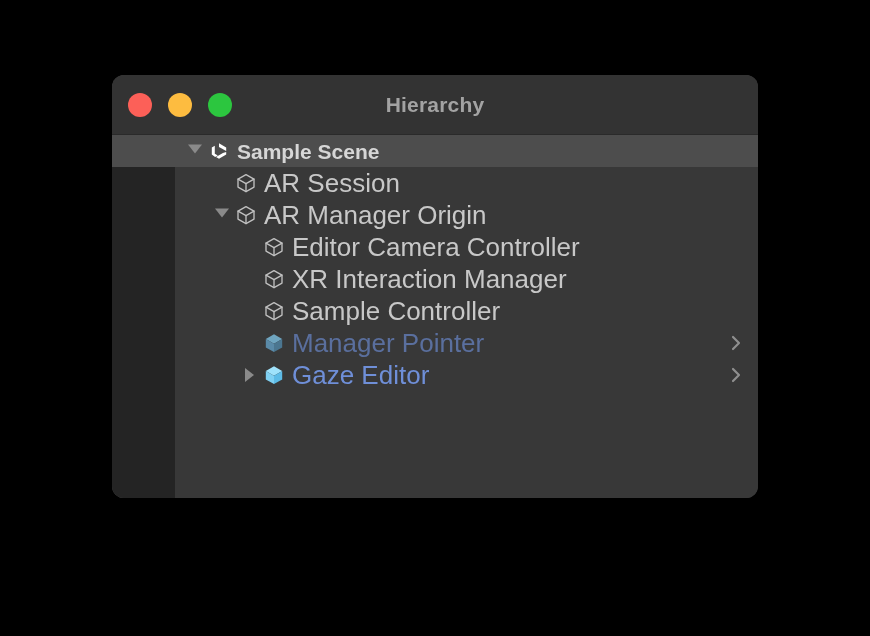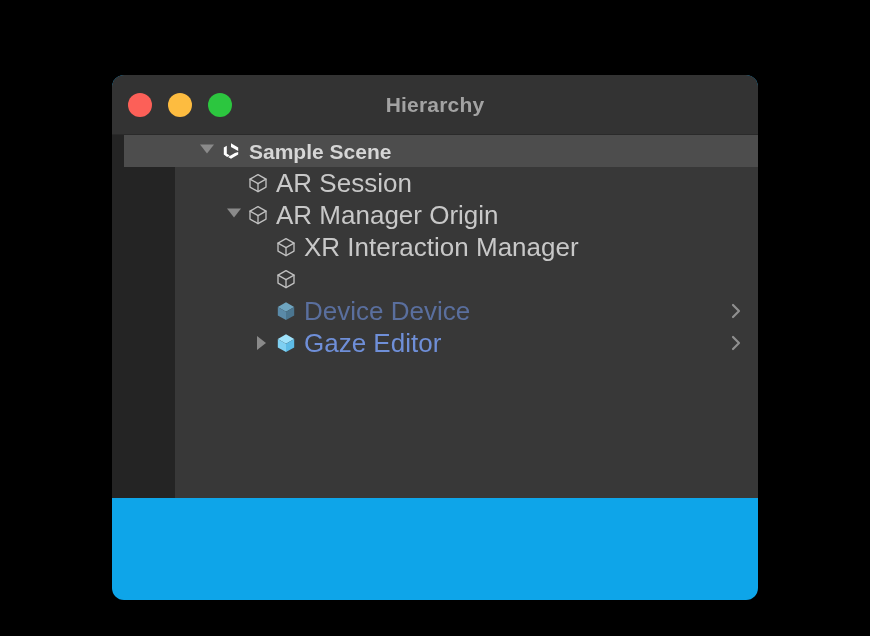--- a/index.html
+++ b/index.html
@@ -18,23 +18,23 @@
     height: 636px;
     background: #000000;
   }
 
   
   .window {
     position: absolute;
     left: 112px;
     top: 75px;
     width: 646px;
-    height: 525px;
+    height: 423px;
     border-radius: 12px;
-    background: #0ea5e9;
+    background: #404040;
     overflow: hidden;
     box-shadow: 0 0 0 1px rgba(0,0,0,0.55);
   }
 
   
   .titlebar {
     position: relative;
     height: 60px;
     background: #333333;
     border-bottom: 1px solid #2a2a2a;
@@ -70,21 +70,20 @@
     letter-spacing: 0.2px;
     pointer-events: none;
   }
 
   
   .tree-body {
     position: relative;
     height: 363px;
     background: #383838;
     overflow: hidden;
-    padding-left: 12px;
   }
 
   
   .gutter {
     position: absolute;
     left: 0; top: 0;
     width: 63px;
     height: 100%;
     background: #242424;
     pointer-events: none;
@@ -245,46 +244,61 @@
             <span class="twisty"></span>
             <span class="icon">
               <svg width="24" height="24" viewBox="0 0 24 24" aria-hidden="true">
                 <g fill="none" stroke="#c0c0c0" stroke-width="1.35" stroke-linejoin="round" stroke-linecap="round">
                   <path d="M12 3.6 20 8.1 20 16.1 12 20.6 4 16.1 4 8.1Z"></path>
                   <path d="M4 8.1 12 12.6 20 8.1"></path>
                   <path d="M12 12.6 12 20.6"></path>
                 </g>
               </svg>
             </span>
+            <span class="label">Editor Camera Controller</span>
+          </div>
+          <div class="row">
+            <span class="indent lvl2"></span>
+            <span class="twisty"></span>
+            <span class="icon">
+              <svg width="24" height="24" viewBox="0 0 24 24" aria-hidden="true">
+                <g fill="none" stroke="#c0c0c0" stroke-width="1.35" stroke-linejoin="round" stroke-linecap="round">
+                  <path d="M12 3.6 20 8.1 20 16.1 12 20.6 4 16.1 4 8.1Z"></path>
+                  <path d="M4 8.1 12 12.6 20 8.1"></path>
+                  <path d="M12 12.6 12 20.6"></path>
+                </g>
+              </svg>
+            </span>
             <span class="label">XR Interaction Manager</span>
           </div>
           <div class="row">
             <span class="indent lvl2"></span>
             <span class="twisty"></span>
             <span class="icon">
               <svg width="24" height="24" viewBox="0 0 24 24" aria-hidden="true">
                 <g fill="none" stroke="#c0c0c0" stroke-width="1.35" stroke-linejoin="round" stroke-linecap="round">
                   <path d="M12 3.6 20 8.1 20 16.1 12 20.6 4 16.1 4 8.1Z"></path>
                   <path d="M4 8.1 12 12.6 20 8.1"></path>
                   <path d="M12 12.6 12 20.6"></path>
                 </g>
               </svg>
             </span>
+            <span class="label">Sample Controller</span>
           </div>
           <div class="row">
             <span class="indent lvl2"></span>
             <span class="twisty"></span>
             <span class="icon">
               <svg width="24" height="24" viewBox="0 0 24 24" aria-hidden="true">
                 <path d="M12 3.3 20.2 8 12 12.7 3.8 8Z" fill="#6fa5c0"></path>
                 <path d="M3.8 8 12 12.7 12 21.1 3.8 16.4Z" fill="#5a8aa8"></path>
                 <path d="M20.2 8 20.2 16.4 12 21.1 12 12.7Z" fill="#4b7690"></path>
               </svg>
             </span>
-            <span class="label prefab-dim">Device Device</span>
+            <span class="label prefab-dim">Manager Pointer</span>
             <span class="chevron">
               <svg width="20" height="20" viewBox="0 0 20 20" aria-hidden="true">
                 <path d="M7 4 L13 10 L7 16" fill="none" stroke="#8f8f8f" stroke-width="2.2" stroke-linecap="round" stroke-linejoin="round"></path>
               </svg>
             </span>
           </div>
           <div class="row">
             <span class="indent lvl2"></span>
             <span class="twisty closed">
               <span class="tri"></span>

